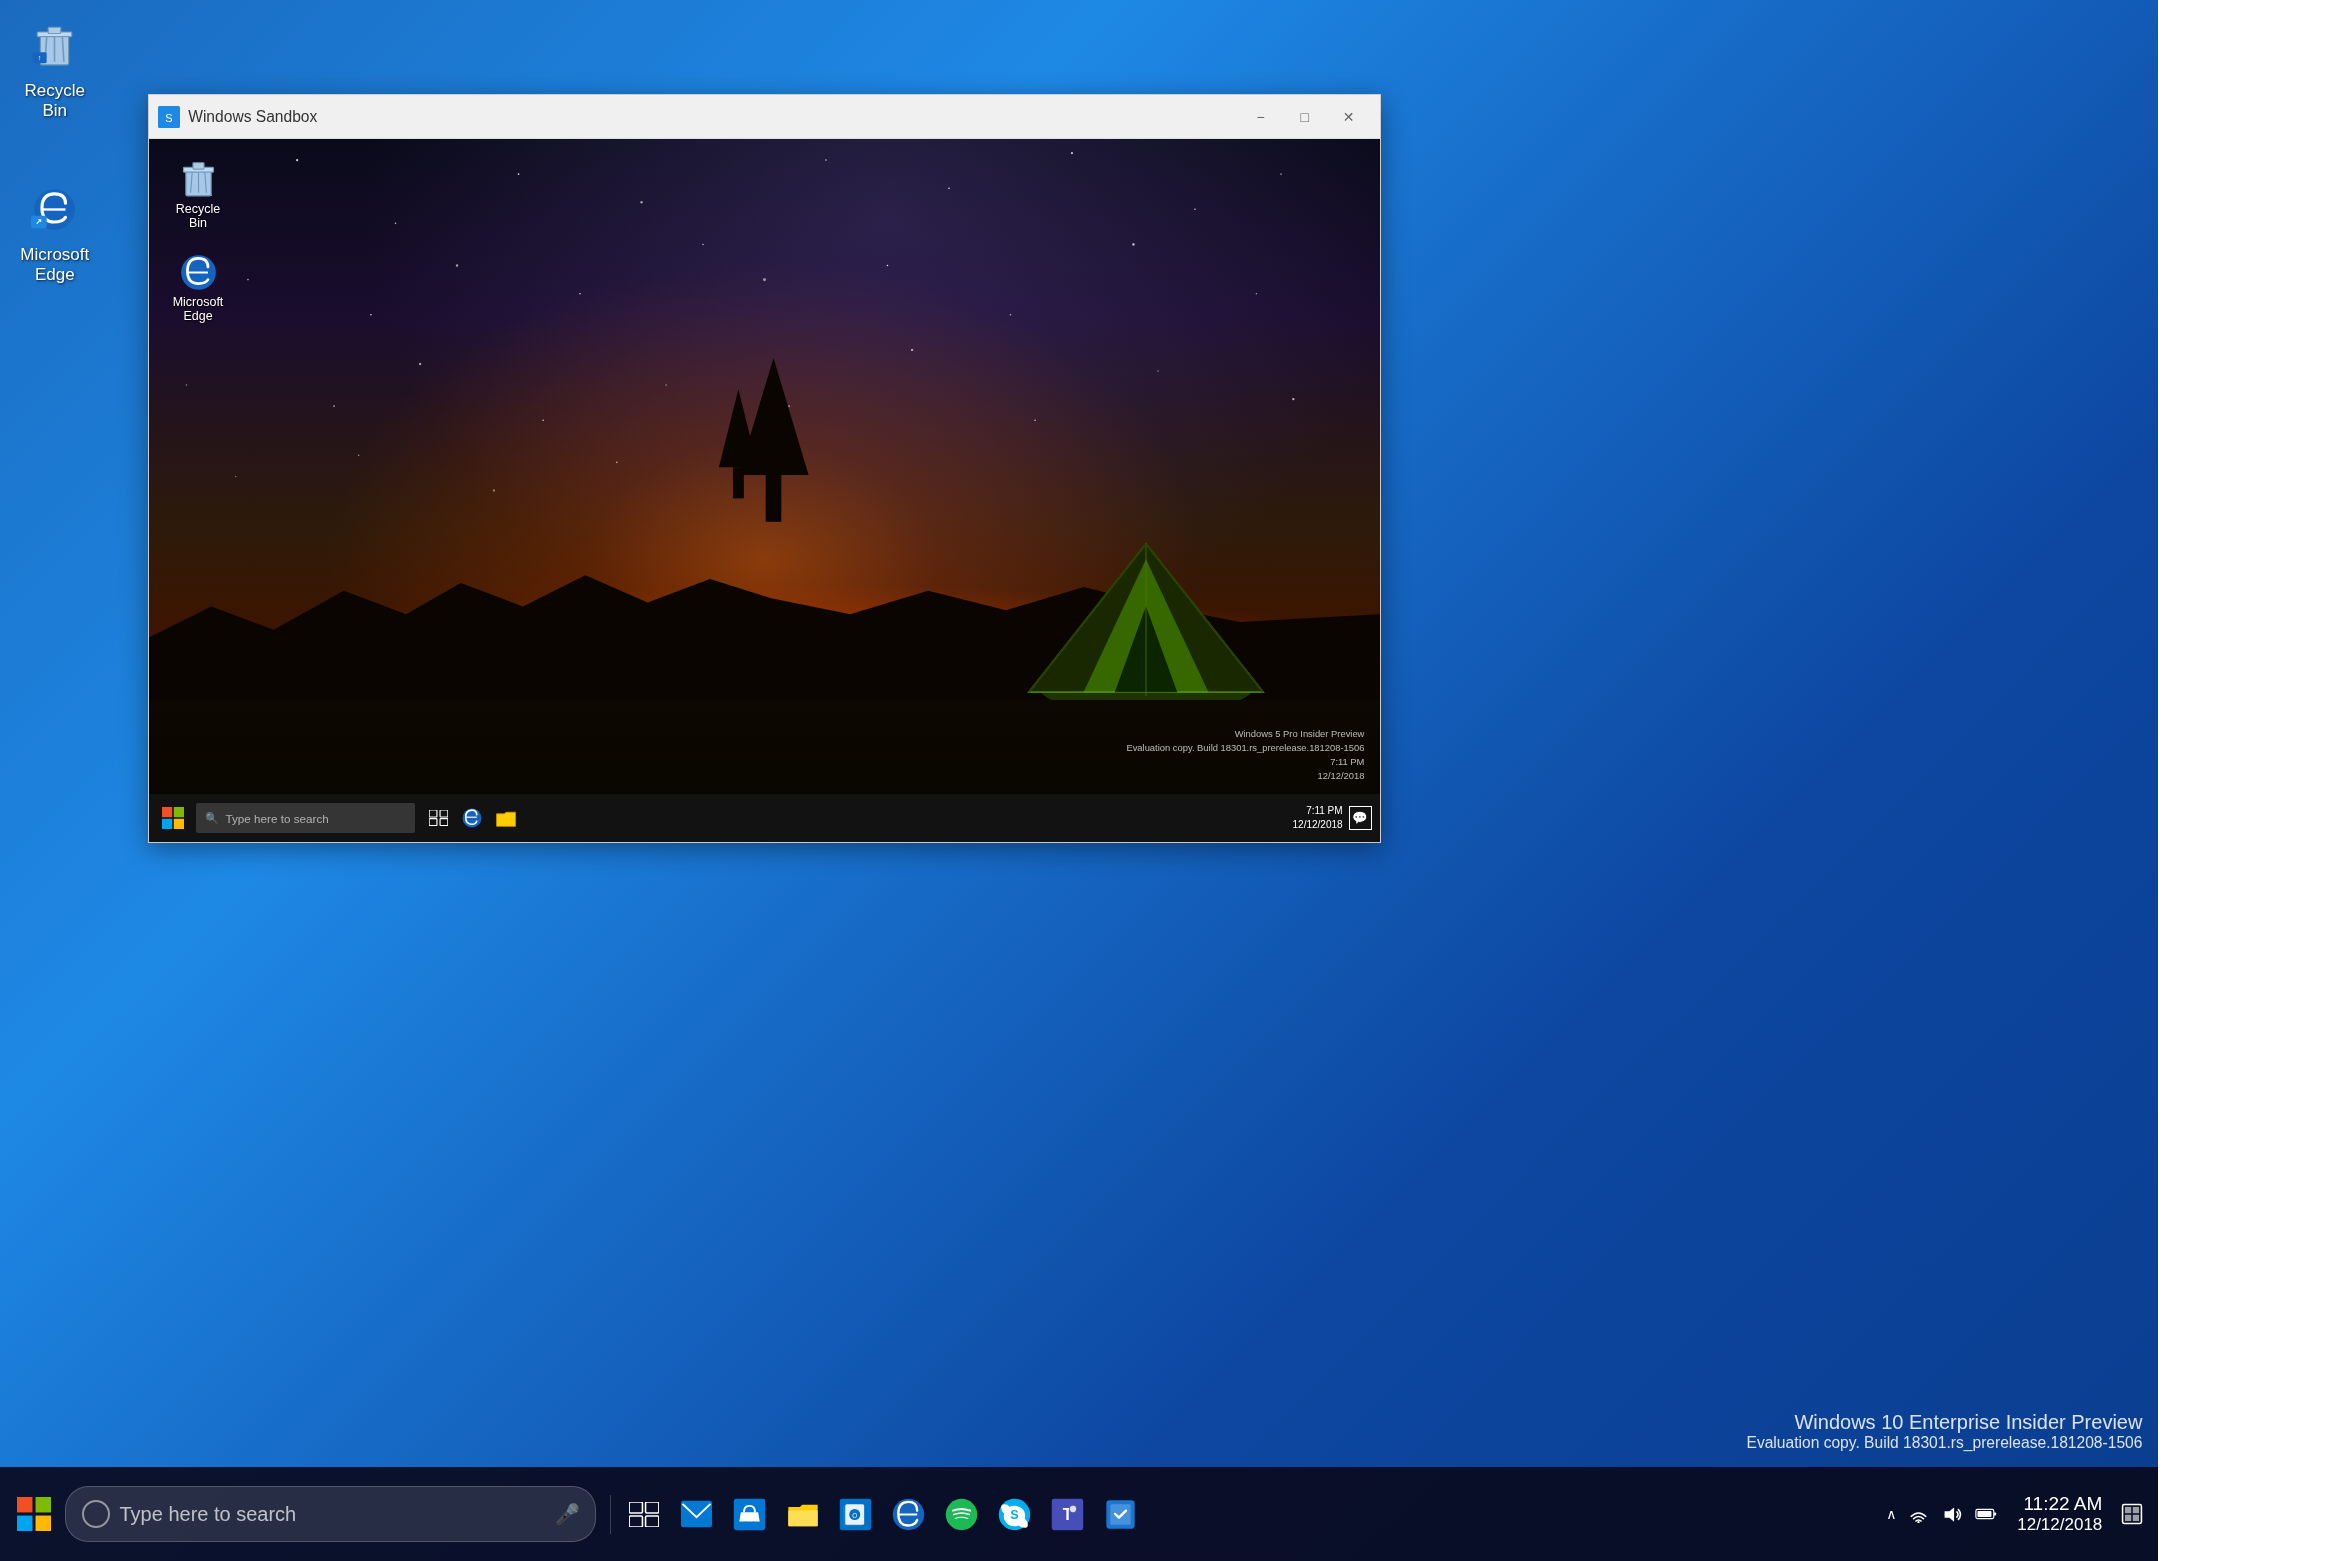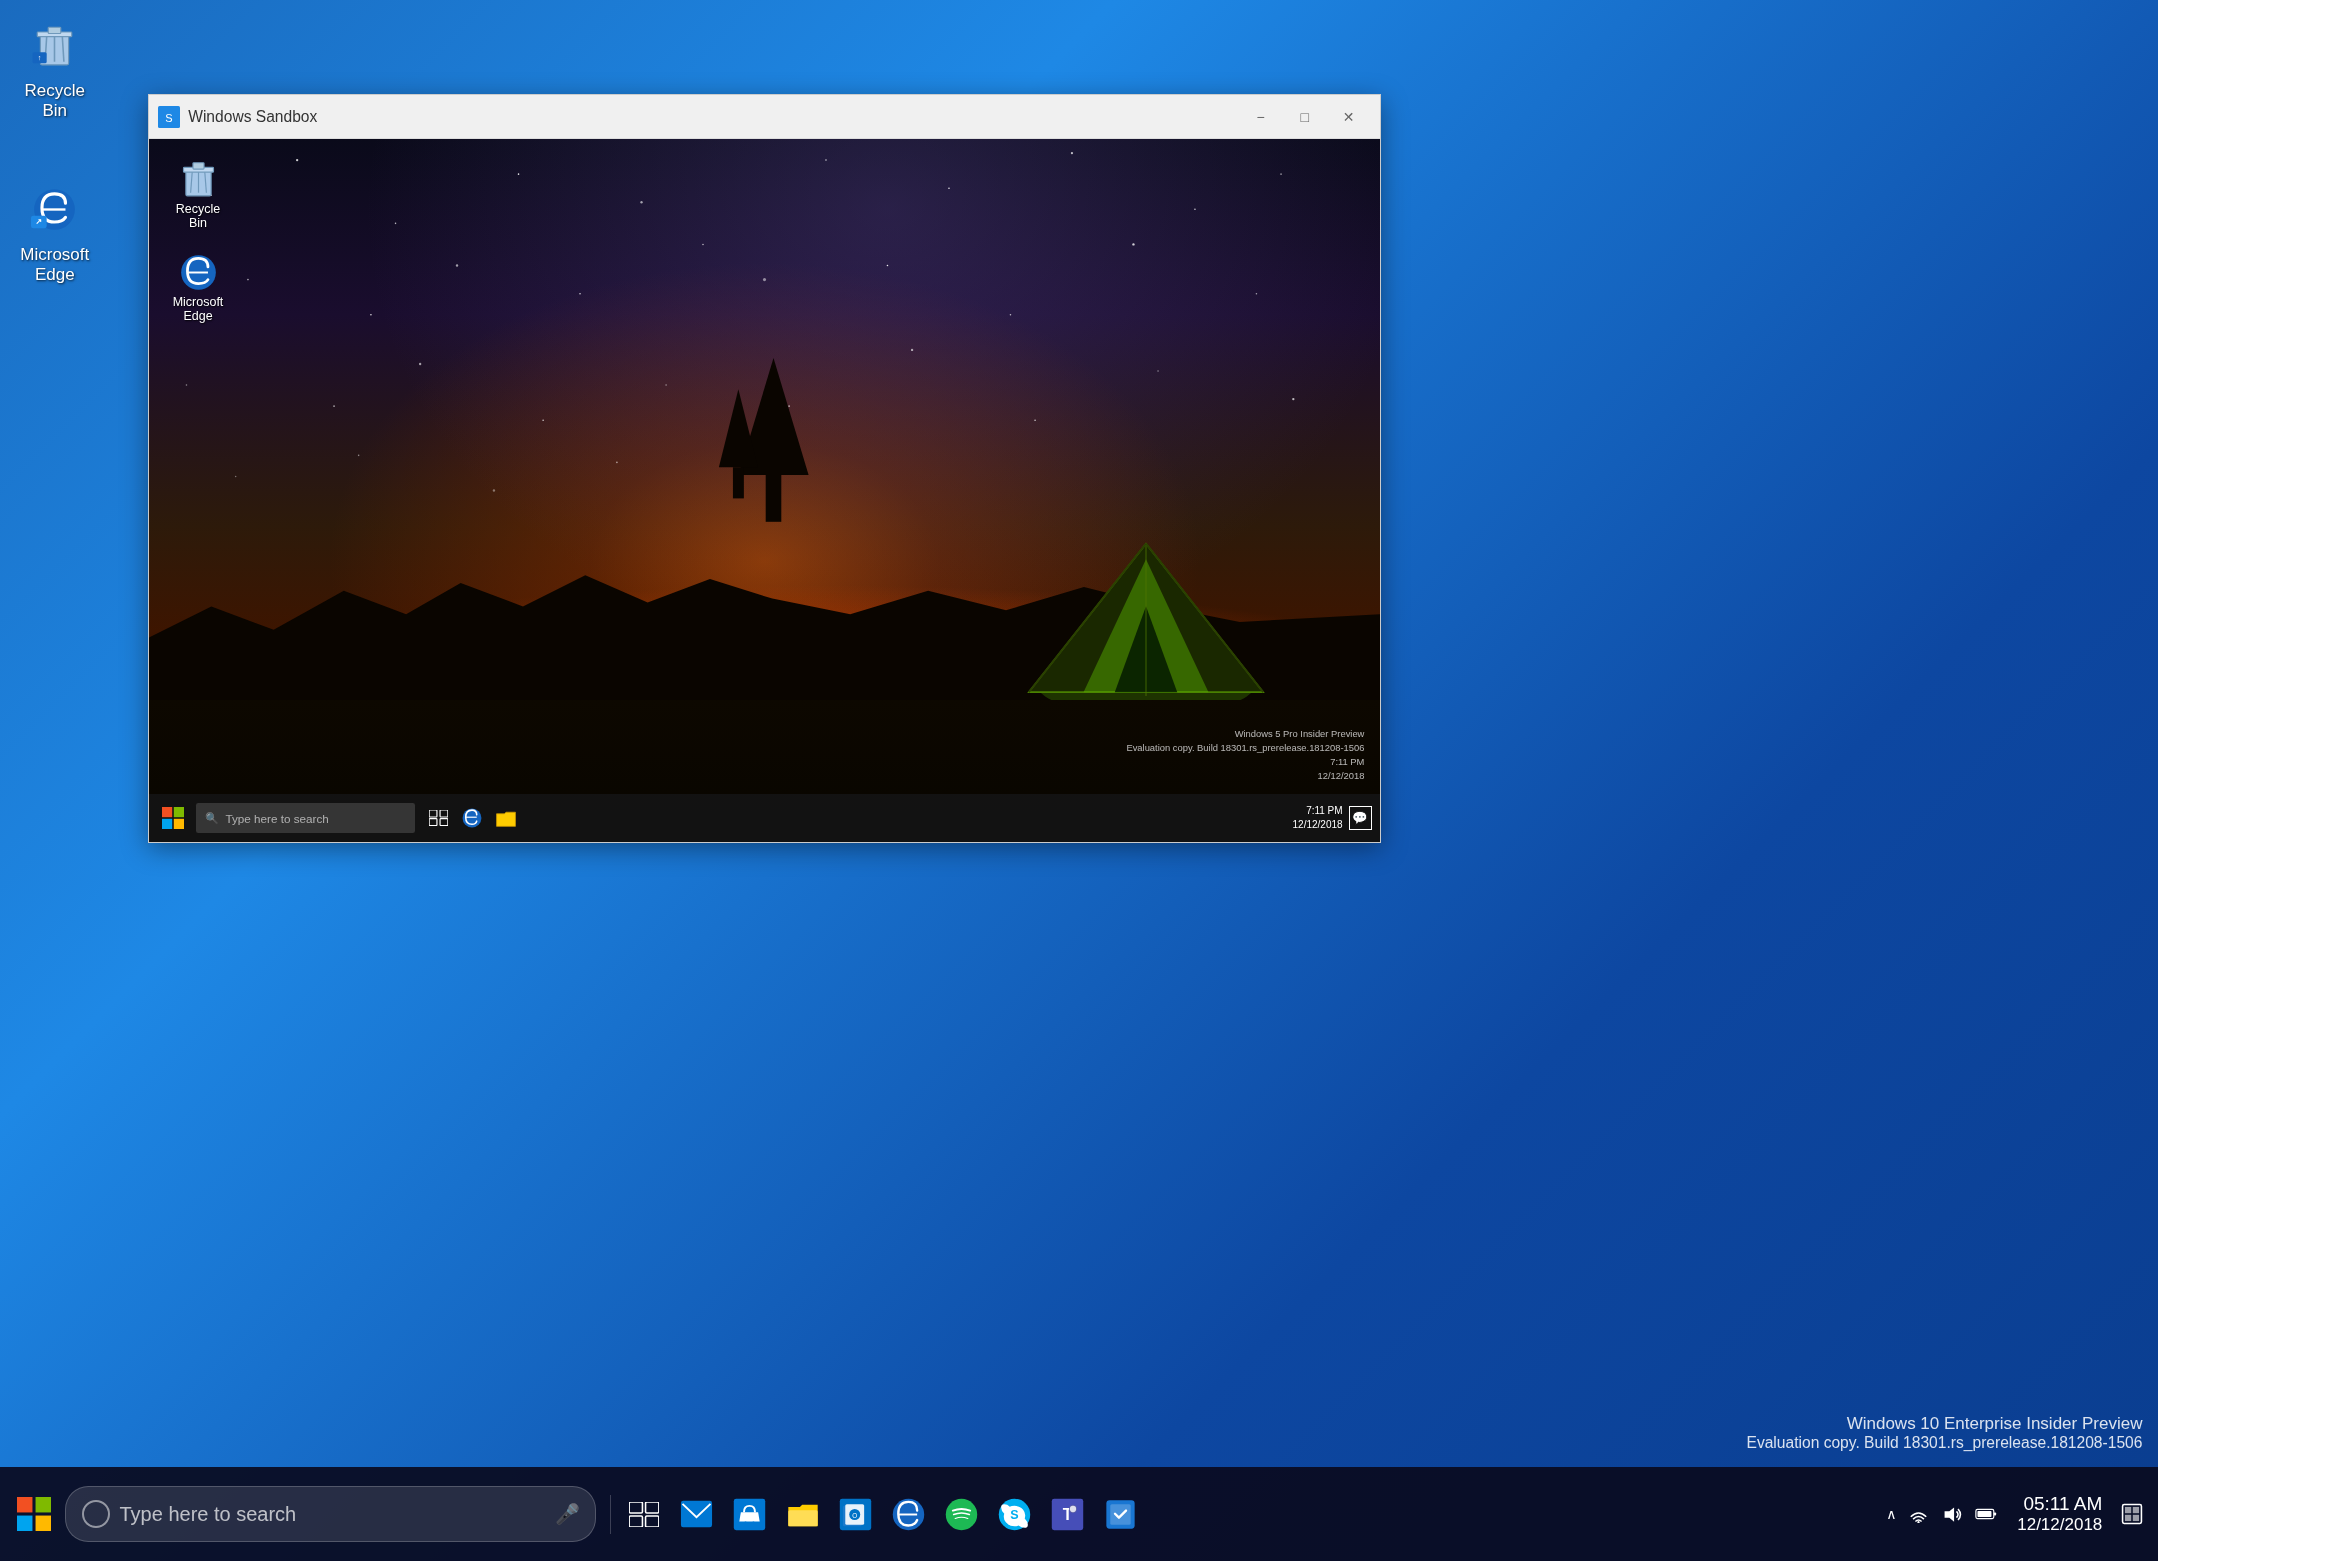--- a/index.html
+++ b/index.html
@@ -399,21 +399,21 @@
     
     #host-watermark {
       position: absolute;
       bottom: 109px;
       right: 15.6px;
       text-align: right;
       pointer-events: none;
     }
     #host-watermark .wm-line1 {
       color: rgba(255,255,255,0.85);
-      font-size: 17px;
+      font-size: 20px;
       font-weight: 400;
     }
     #host-watermark .wm-line2 {
       color: rgba(255,255,255,0.85);
       font-size: 15.6px;
     }
 
     
     .tray-chevron {
       color: white;
@@ -784,21 +784,21 @@
 
       <div class="tray-icon">
         <svg width="22" height="14" viewBox="0 0 28 18">
           <rect x="1" y="3" width="23" height="12" rx="2" fill="none" stroke="white" stroke-width="1.5"></rect>
           <rect x="3" y="5" width="18" height="8" rx="1" fill="white"></rect>
           <rect x="24" y="7" width="3" height="4" rx="1" fill="white"></rect>
         </svg>
       </div>
 
       <div id="clock-area">
-        <span id="clock-time">05:11 AM</span>
+        <span id="clock-time">11:22 AM</span>
         <span id="clock-date">12/12/2018</span>
       </div>
 
       <div id="notification-btn">
         <svg width="22" height="22" viewBox="0 0 28 28">
           <rect x="2" y="2" width="24" height="24" rx="2" fill="none" stroke="white" stroke-width="2"></rect>
           <rect x="5" y="5" width="8" height="8" fill="white" opacity="0.6"></rect>
           <rect x="15" y="5" width="8" height="8" fill="white" opacity="0.6"></rect>
           <rect x="5" y="15" width="8" height="8" fill="white" opacity="0.6"></rect>
           <rect x="15" y="15" width="8" height="8" fill="white" opacity="0.6"></rect>

